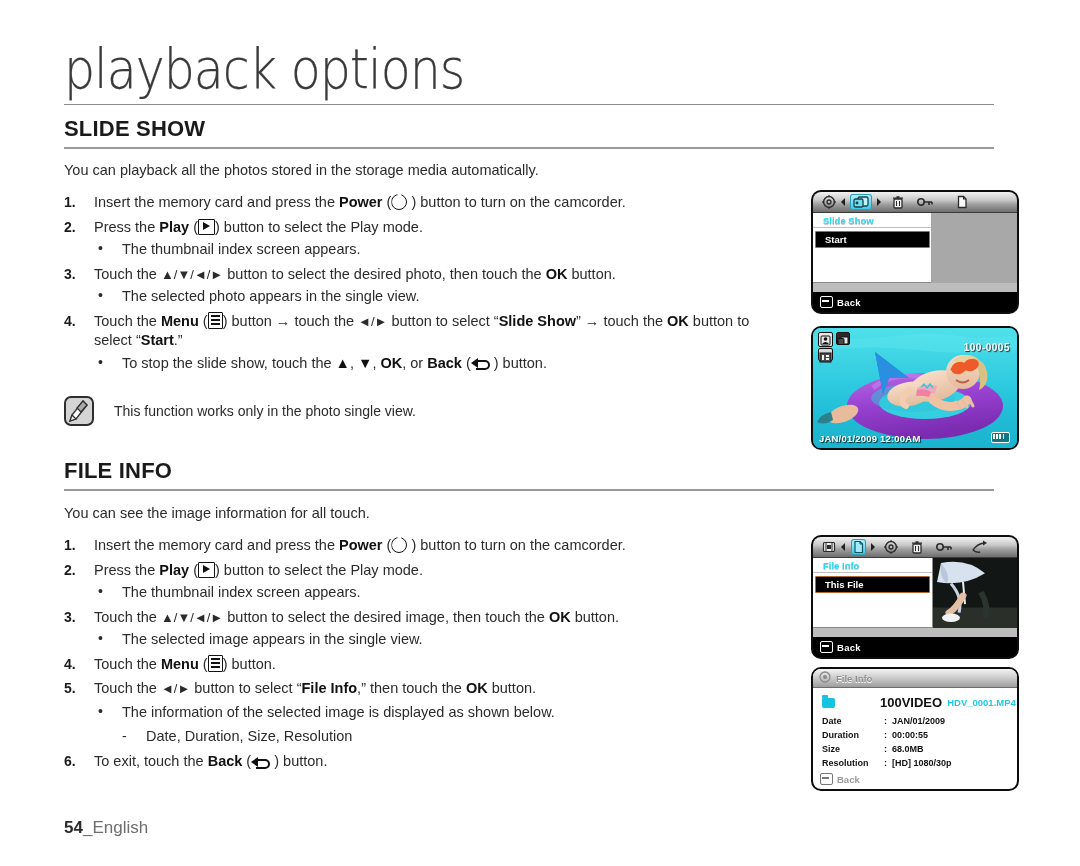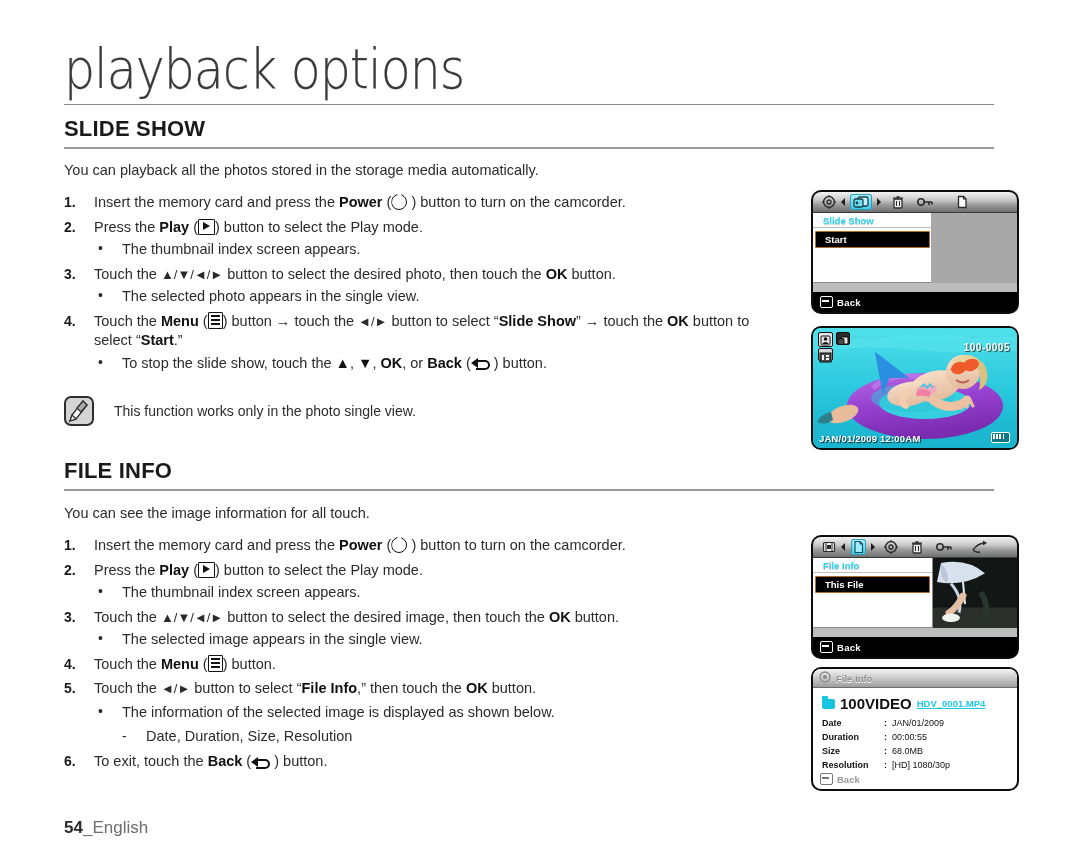--- a/index.html
+++ b/index.html
@@ -202,26 +202,26 @@
   }
   .info-head-label{font-size:9.5px;font-weight:bold;color:#8f8f8f;text-shadow:0 1px 0 #fff;}
   .info-body{padding:7px 0 0 9px;}
   .info-file{display:flex;align-items:center;gap:5px;margin-bottom:4px;}
   .folder{
     width:13px;height:10px;background:#15c5e0;border-radius:1px 2px 2px 2px;position:relative;
   }
   .folder:before{
     content:"";position:absolute;left:0;top:-2.5px;width:6px;height:3px;background:#15c5e0;border-radius:1px 1px 0 0;
   }
-  .info-folder-name{font-size:15px;font-weight:bold;color:#111;}
-  .info-file-name{font-size:9.5px;font-weight:bold;color:#1fc9e6;text-decoration:underline;}
+  .info-folder-name{font-size:13px;font-weight:bold;color:#111;margin-left:40px;}
+  .info-file-name{font-size:9.5px;font-weight:bold;color:#1fc9e6;}
   .info-row{display:flex;font-size:9px;font-weight:bold;color:#111;line-height:14px;}
   .info-key{width:62px;}
   .info-sep{width:8px;}
-  .info-val{font-weight:normal;color:#111;text-align:right;}
+  .info-val{font-weight:bold;color:#111;text-align:right;}
   .info-back{
     position:absolute;left:7px;bottom:4px;display:flex;align-items:center;gap:4px;
   }
   .info-back .bg2{
     width:11px;height:10px;border:1.4px solid #777;border-radius:2px;position:relative;background:#fff;
   }
   .info-back .bg2:before{
     content:"";position:absolute;left:1px;top:3.2px;width:7px;height:1.4px;background:#777;
   }
   .info-back-label{font-size:9.5px;font-weight:bold;color:#9a9a9a;}

